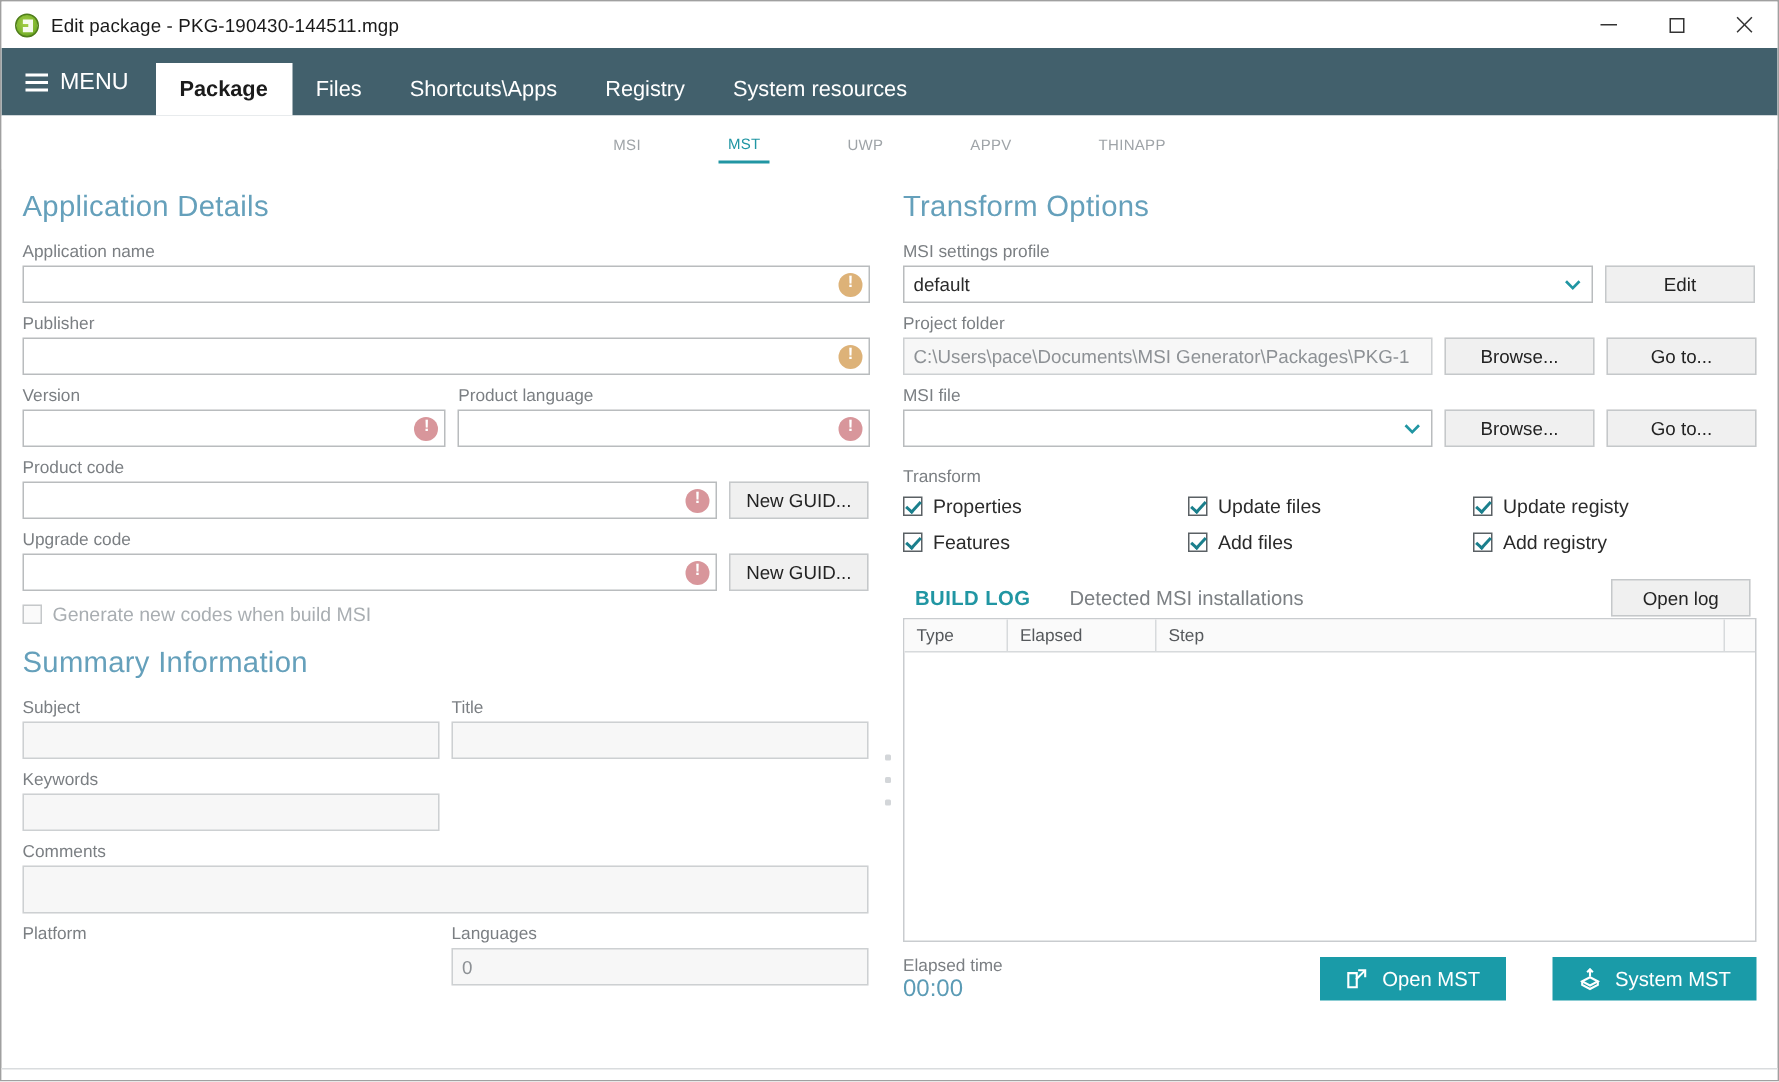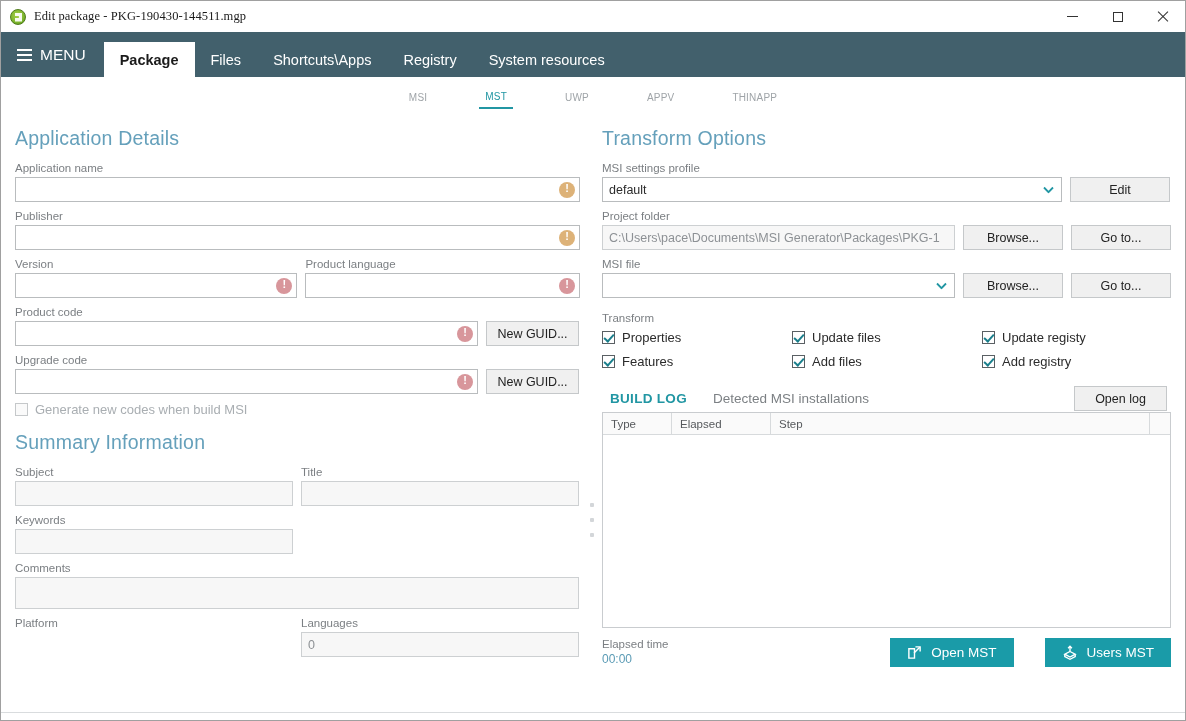--- a/index.html
+++ b/index.html
@@ -40,21 +40,20 @@
     position: absolute; left: 4px; top: 3px;
     width: 7px; height: 9px;
     background: #ffffff;
     clip-path: polygon(0 0, 100% 0, 100% 100%, 0 100%, 0 62%, 55% 62%, 55% 38%, 0 38%);
     opacity: .92;
   }
   .title-text {
     font-size: 12.5px;
     color: #1a1a1a;
     letter-spacing: .1px;
-    font-family: Liberation Serif, serif;
   }
   .win-buttons {
     position: absolute; right: 0; top: 0;
     height: 31px; display: flex;
   }
   .win-btn {
     width: 45px; height: 31px;
     display: flex; align-items: center; justify-content: center;
     color: #333; font-size: 13px;
     cursor: default;
@@ -284,21 +283,21 @@
   .th.c3 { flex: 1; }
   .th.c4 { width: 20px; border-right: none; }
   .tbody { flex: 1; }
 
   .footer {
     display: flex; align-items: flex-end;
     justify-content: space-between;
     margin-top: 9px;
   }
   .elapsed-label { font-size: 11.5px; color: #7b7f83; line-height: 15px; }
-  .elapsed-value { font-size: 12px; color: #5b9bb5; line-height: 15px; }
+  .elapsed-value { font-size: 16px; color: #5b9bb5; line-height: 15px; }
   .action-btns { display: flex; gap: 7px; }
   .btn-primary {
     height: 29px;
     background: #1a9ba8;
     border: none;
     color: #ffffff;
     font-size: 13.5px;
     display: flex; align-items: center;
     gap: 9px;
     padding: 0 17px;
@@ -597,21 +596,21 @@
           </button>
           <button class="btn-primary">
             <span>
               <svg width="16" height="16" viewBox="0 0 16 16" class="ico-svg">
                 <path d="M8 6.5 L13.2 9.2 L8 12 L2.8 9.2 Z" fill="none" stroke="#ffffff" stroke-width="1.4"></path>
                 <path d="M2.8 9.2 V11.6 L8 14.3 L13.2 11.6 V9.2" fill="none" stroke="#ffffff" stroke-width="1.4"></path>
                 <path d="M8 1.4 V6" stroke="#ffffff" stroke-width="1.4"></path>
                 <path d="M6.1 3.2 L8 1.2 L9.9 3.2" fill="none" stroke="#ffffff" stroke-width="1.4"></path>
               </svg>
             </span>
-            <span>Users MST</span>
+            <span>System MST</span>
           </button>
         </div>
       </div>
     </div>
   </div>
 
   <div class="statusbar"></div>
 </div>
 
 </body></html>

